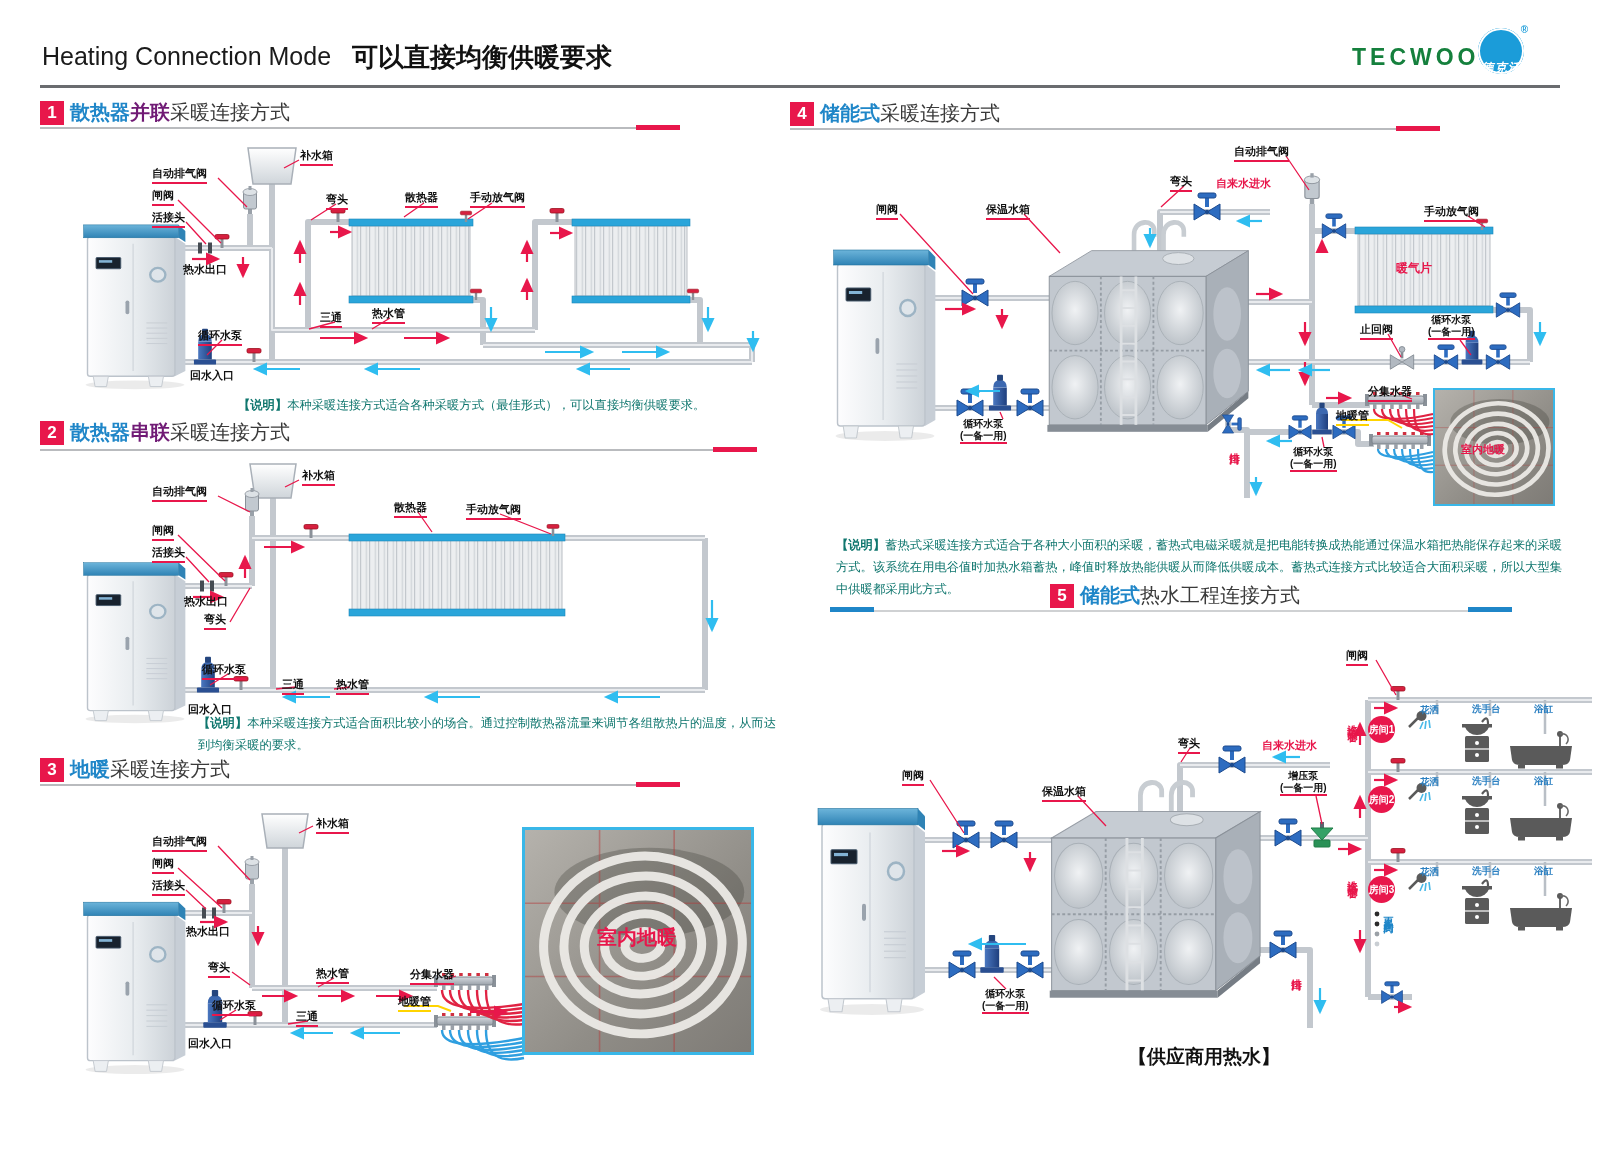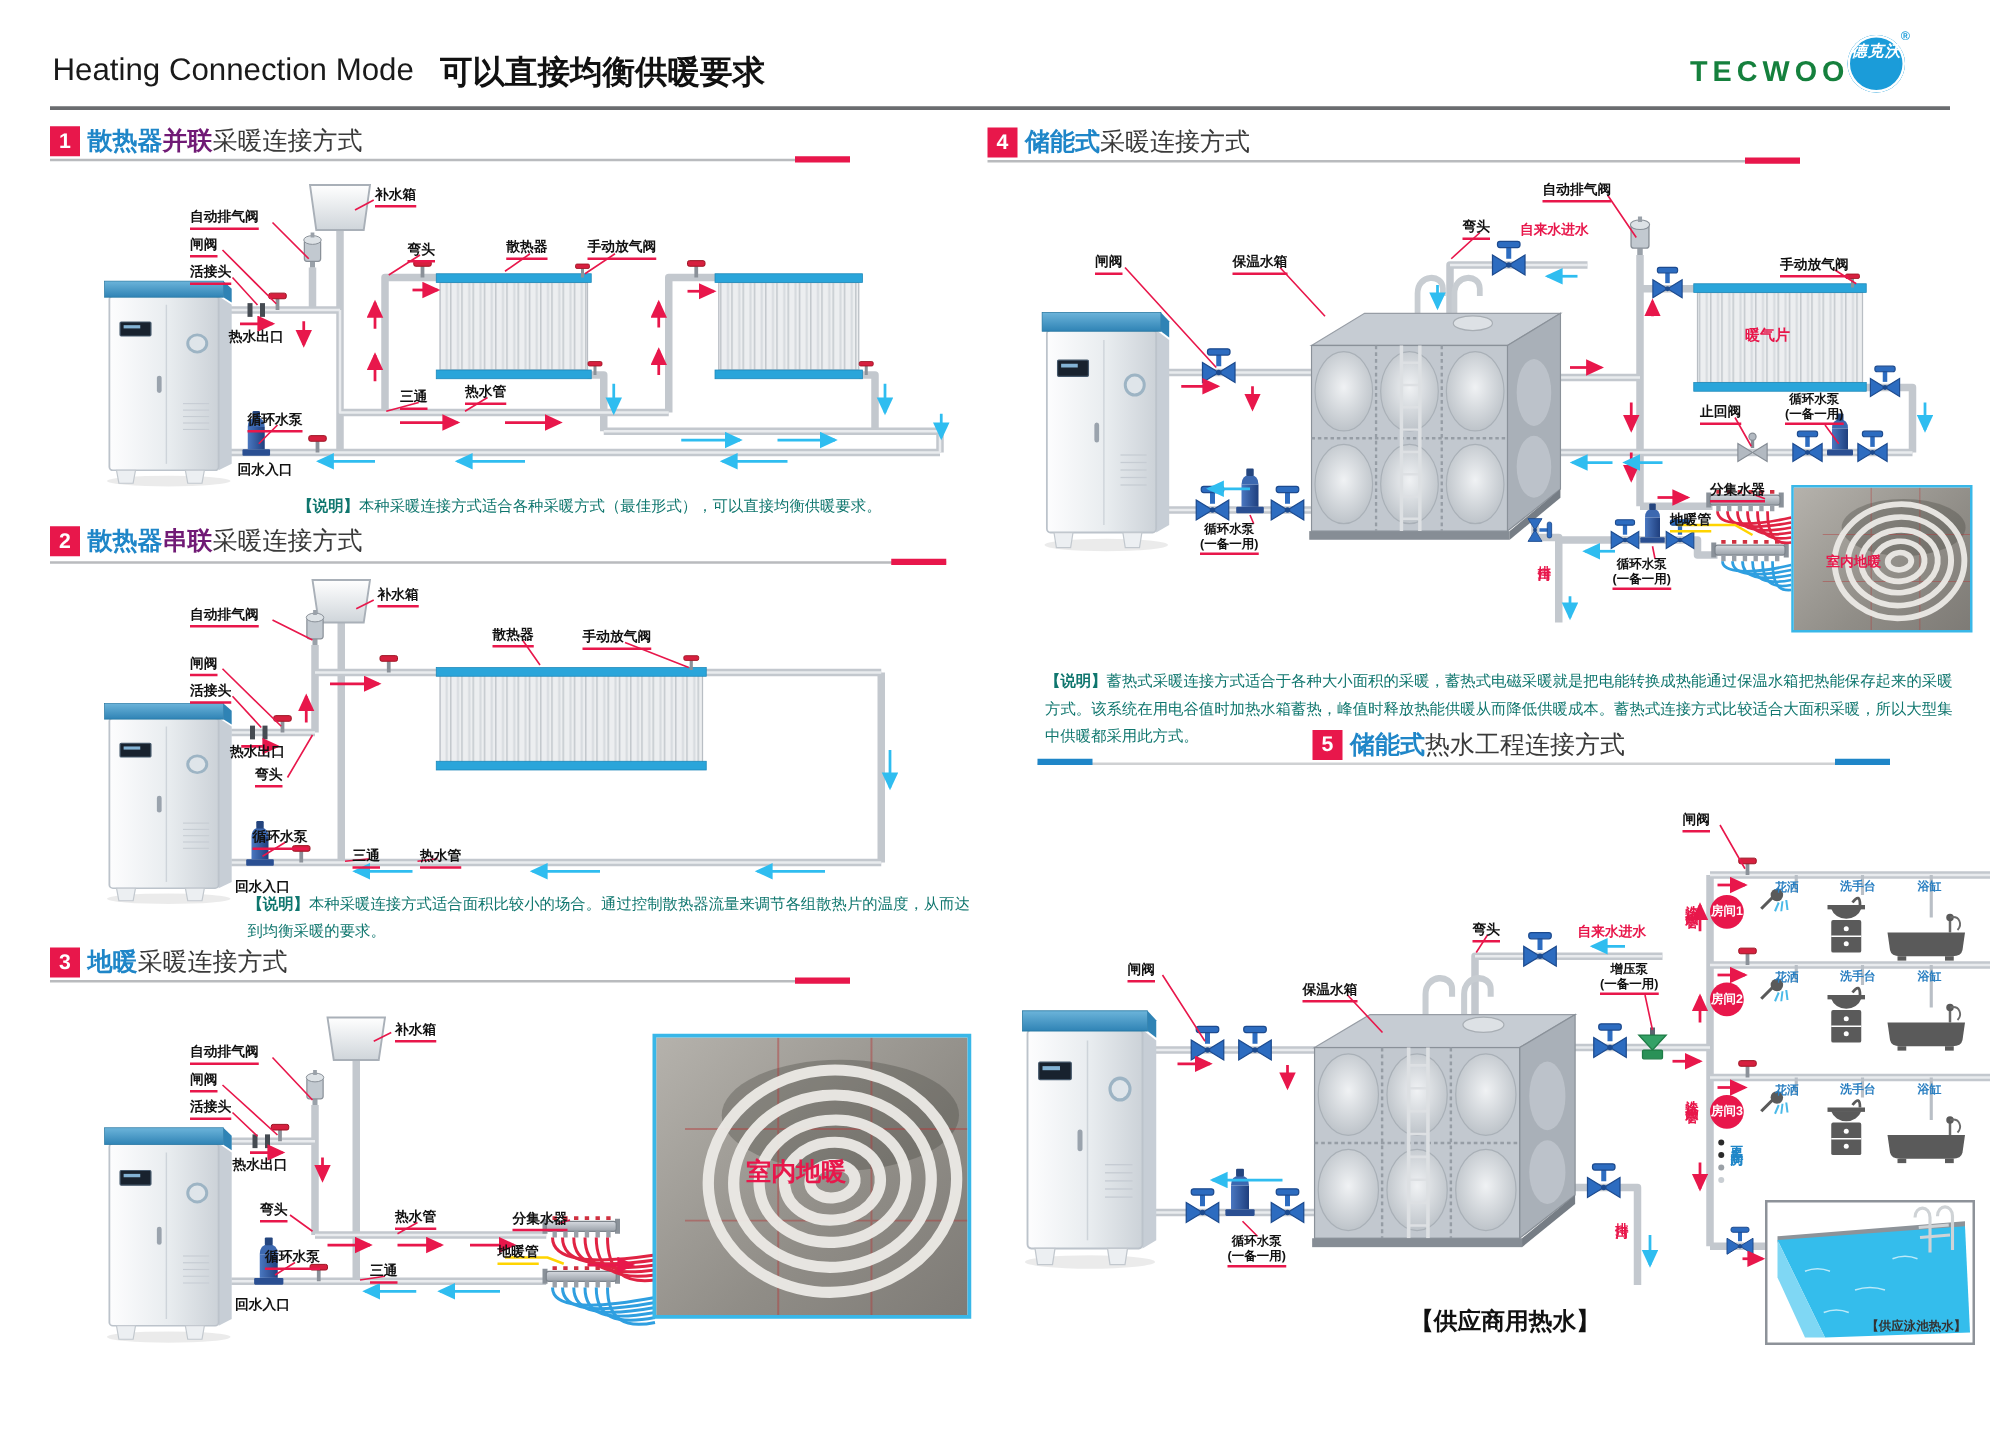--- a/index.html
+++ b/index.html
@@ -30,32 +30,32 @@
   .sh-r{color:#701a75;font-weight:bold;font-size:20px;}
   .sh-x{color:#3a3a3a;font-size:20px;}
   .sline{position:absolute;background:#b9bbbe;height:1.5px;z-index:2;}
   .sdash{position:absolute;height:5px;z-index:2;background:#e8174b;}
   .sdash.bl{background:#1f86c8;}
   .note{position:absolute;font-size:12.3px;color:#0f766e;z-index:3;line-height:1.8;}
   .note b{font-weight:bold;}
   .room{position:absolute;width:27px;height:27px;border-radius:50%;background:#e8174b;color:#fff;
         font-size:10px;font-weight:bold;line-height:27px;text-align:center;z-index:3;}
   .finset{position:absolute;border:3px solid #39b7e8;overflow:hidden;z-index:2;
-          background:linear-gradient(135deg,#b5b2ac,#908d87 60%,#7e7b76);padding-left:23px;}
+          background:linear-gradient(135deg,#b5b2ac,#908d87 60%,#7e7b76);}
   .finset .tag{position:absolute;color:#e8174b;font-weight:bold;z-index:2;}
   .pool{position:absolute;border:2px solid #8d9299;background:#fff;z-index:2;}
   .pool .cap{position:absolute;right:5px;bottom:6px;font-size:10px;font-weight:bold;color:#333;}
   .cap-big{position:absolute;font-size:19px;font-weight:bold;color:#111;z-index:3;}
   #hdr-en{position:absolute;left:42px;top:42px;font-size:25px;color:#1a1a1a;z-index:3;}
   #hdr-zh{position:absolute;left:352px;top:40px;font-size:26px;font-weight:bold;color:#111;z-index:3;}
   #brand{position:absolute;left:1352px;top:44px;font-size:23px;font-weight:bold;color:#15803d;
          letter-spacing:4px;z-index:3;}
   #badge{position:absolute;left:1478px;top:28px;width:46px;height:46px;border-radius:50%;
          background:#1b9cd9;z-index:3;box-shadow:inset 0 0 0 2px #fff,inset 0 0 0 4px #1b9cd9;}
-  #badge .zh{position:absolute;left:0;top:5px;width:46px;text-align:center;color:#fff;
+  #badge .zh{position:absolute;left:0;top:32px;width:46px;text-align:center;color:#fff;
              font-weight:bold;font-style:italic;font-size:12.5px;letter-spacing:1px;}
   #badge .r{position:absolute;right:-4px;top:-4px;color:#1b9cd9;font-size:10px;font-weight:bold;}
   #mdiv{position:absolute;left:40px;top:85px;width:1520px;height:3px;background:#6a6c6f;z-index:2;}
 </style>
 </head>
 <body>
 
 <div id="page">
 
   <div id="hdr-en">Heating Connection Mode</div>
@@ -631,35 +631,15 @@
   <div class="lb fix" style="left:1472px;top:703px">洗手台</div>
   <div class="lb fix" style="left:1534px;top:703px">浴缸</div>
   <div class="lb fix" style="left:1420px;top:776px">花洒</div>
   <div class="lb fix" style="left:1472px;top:775px">洗手台</div>
   <div class="lb fix" style="left:1534px;top:775px">浴缸</div>
   <div class="lb fix" style="left:1420px;top:866px">花洒</div>
   <div class="lb fix" style="left:1472px;top:865px">洗手台</div>
   <div class="lb fix" style="left:1534px;top:865px">浴缸</div>
   <div class="lb lb2 u" style="left:982px;top:988px"><span>循环水泵</span><br><span>(一备一用)</span></div>
   <div class="vlb" style="left:1290px;top:970px">排污口</div>
-  <div class="pool" style="left:1412px;top:960px;width:164px;height:112px">
-    <svg width="100%" height="100%" viewBox="0 0 164 112" preserveAspectRatio="none">
-      <polygon points="8,27 158,15 158,20 8,32" fill="#8d9399"></polygon>
-      <polygon points="8,30 158,19 162,104 46,108" fill="#34bdec"></polygon>
-      <polygon points="8,30 46,108 30,108 8,60" fill="#7fd7f4"></polygon>
-      <g stroke="#dff5fc" stroke-width="1.2" fill="none" opacity=".8">
-          <path d="M30 55 q10 -4 20 0"></path>
-          <path d="M70 70 q12 -4 24 0"></path>
-          <path d="M45 88 q10 -4 20 0"></path>
-          <path d="M100 45 q10 -4 20 0"></path>
-        </g>
-      <g stroke="#cfd3d6" stroke-width="2.5" fill="none">
-          <path d="M118 12 C118 2 130 2 130 12 V40"></path>
-          <path d="M136 11 C136 1 148 1 148 11 V38"></path>
-          <line x1="121" y1="20" x2="145" y2="18"></line>
-          <line x1="122" y1="28" x2="146" y2="26"></line>
-        </g>
-    </svg>
-    <div class="cap">【供应泳池热水】</div>
-  </div>
   <div class="cap-big" style="left:1128px;top:1044px">【供应商用热水】</div>
 
 </div>
 
 </body></html>

